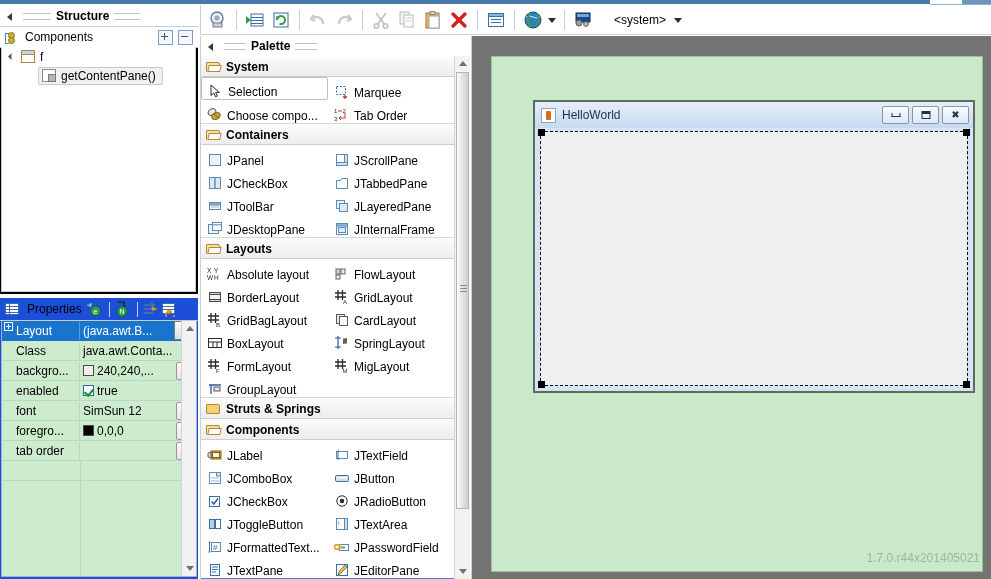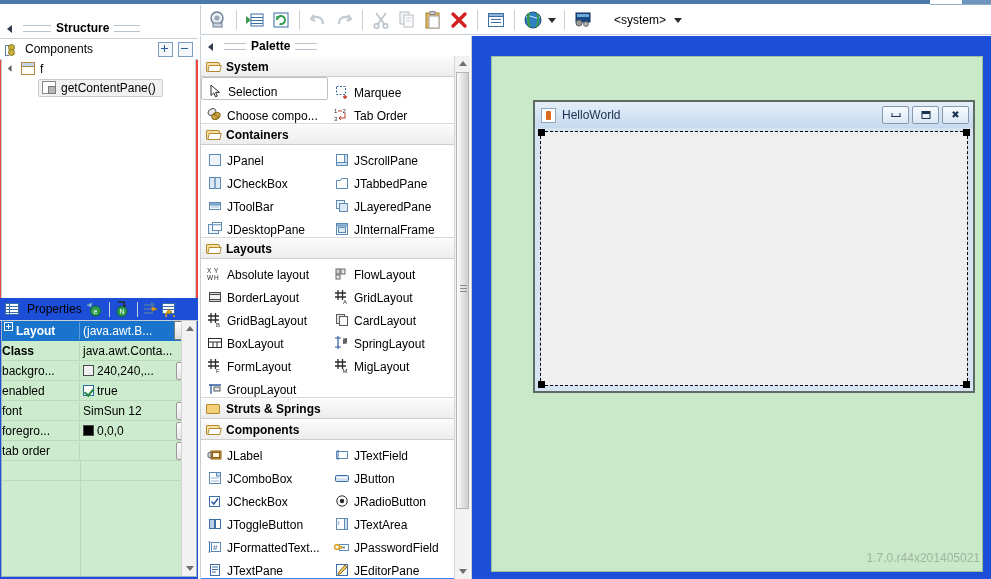--- a/index.html
+++ b/index.html
@@ -71,23 +71,23 @@
     border-top: 1px solid #b9c4cf;
     border-bottom: 1px solid #b9c4cf;
   }
   .title-rule.a { width: 28px; }
   .title-rule.b { width: 26px; }
   .title-rule.c { width: 22px; }
 
   
   #structure-panel {
     position: absolute;
-    left: 0; top: 18px;
+    left: 0; top: 6px;
     width: 198px; height: 288px;
-    background: #ef4444;
+    background: #000000;
   }
   #structure-title { height: 20px; }
   #components-header {
     display: flex;
     align-items: center;
     height: 20px;
     padding-left: 4px;
     border-top: 1px solid #c6ced6;
     border-bottom: 1px solid #c6ced6;
     background: #ffffff;
@@ -265,20 +265,21 @@
     display: flex;
     height: 19px;
     border-bottom: 1px solid #bcd9bc;
     font-size: 12px;
     align-items: center;
   }
   .prop-row .name {
     width: 78px;
     flex: 0 0 78px;
     box-sizing: border-box;
+    padding-left: 14px;
     border-right: 1px solid #bcd9bc;
     white-space: nowrap;
     overflow: hidden;
     line-height: 18px;
   }
   .prop-row .val {
     flex: 1;
     box-sizing: border-box;
     padding-left: 3px;
     display: flex;
@@ -288,21 +289,21 @@
     line-height: 18px;
   }
   .prop-row.selected {
     background: #1874cd;
     color: #ffffff;
     border-bottom: 1px solid #1874cd;
   }
   .prop-row.selected .name,
   .prop-row.selected .val { border-right-color: #5a9add; color: #fff; }
   .prop-row.selected .name { font-weight: bold; padding-left: 14px; }
-  .prop-row .name.bold { font-weight: bold; }
+  .prop-row .name.bold { font-weight: normal; }
   .expander {
     position: absolute;
     left: 2px;
     width: 9px; height: 9px;
     box-sizing: border-box;
     border: 1px solid #ffffff;
     background: #1874cd;
   }
   .expander::before {
     content: "";
@@ -511,21 +512,21 @@
     margin-right: 4px;
     position: relative;
   }
   .pal-ico svg { display: block; }
 
   
   #design-area {
     position: absolute;
     left: 471px; top: 36px;
     width: 520px; height: 543px;
-    background: #1d4ed8;
+    background: #737373;
     border-left: 1px solid #c6ced6;
     box-sizing: border-box;
   }
   #design-canvas {
     position: absolute;
     left: 19px; top: 20px;
     width: 492px; height: 516px;
     background: #c9e9c9;
     border: 1px solid #9cbf9c;
     box-sizing: border-box;

